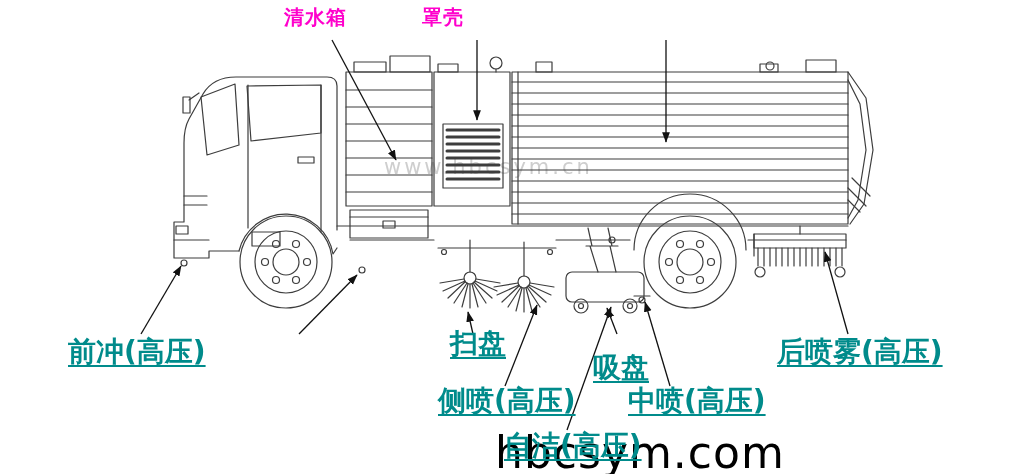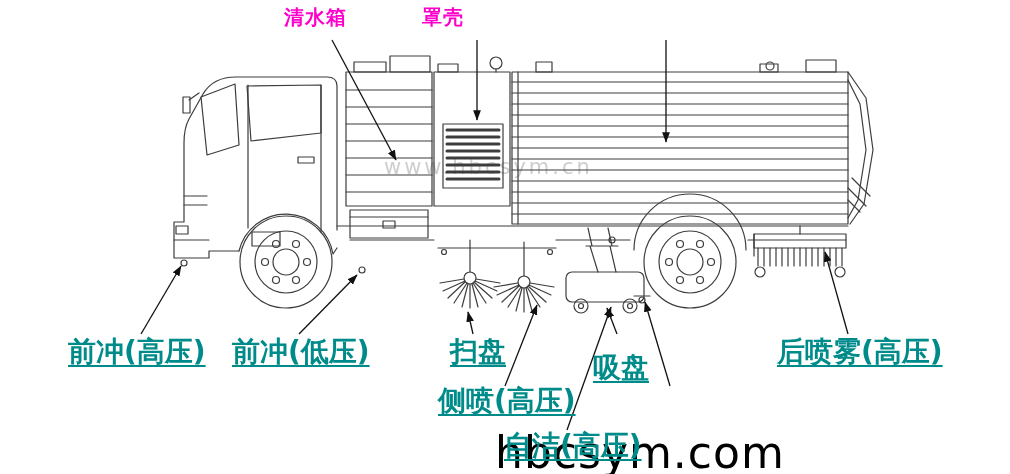--- a/index.html
+++ b/index.html
@@ -162,20 +162,20 @@
       <path d="M505,386 L537,305" marker-end="url(#ah)"></path>
       <path d="M670,386 L645,302" marker-end="url(#ah)"></path>
       <path d="M567,430 L611,307" marker-end="url(#ah)"></path>
     </g>
   </svg>
 
   <div class="lbl lbl-top" style="left:284px; top:6px">清水箱</div>
   <div class="lbl lbl-top" style="left:422px; top:6px">罩壳</div>
 
   <div class="lbl lbl-bottom" style="left:68px;  top:337px">前冲(高压)</div>
-  <div class="lbl lbl-bottom" style="left:232px; top:337px">前冲(低压)</div>
-  <div class="lbl lbl-bottom" style="left:450px; top:337px">扫盘</div>
+  <div class="lbl lbl-bottom" style="left:450px; top:329px">扫盘</div>
   <div class="lbl lbl-bottom" style="left:593px; top:353px">吸盘</div>
   <div class="lbl lbl-bottom" style="left:438px; top:386px">侧喷(高压)</div>
   <div class="lbl lbl-bottom" style="left:777px; top:337px">后喷雾(高压)</div>
+  <div class="lbl lbl-bottom" style="left:628px; top:386px">中喷(高压)</div>
   <div class="lbl lbl-bottom" style="left:504px; top:431px">自洁(高压)</div>
 
 </div>
 
 </body></html>

